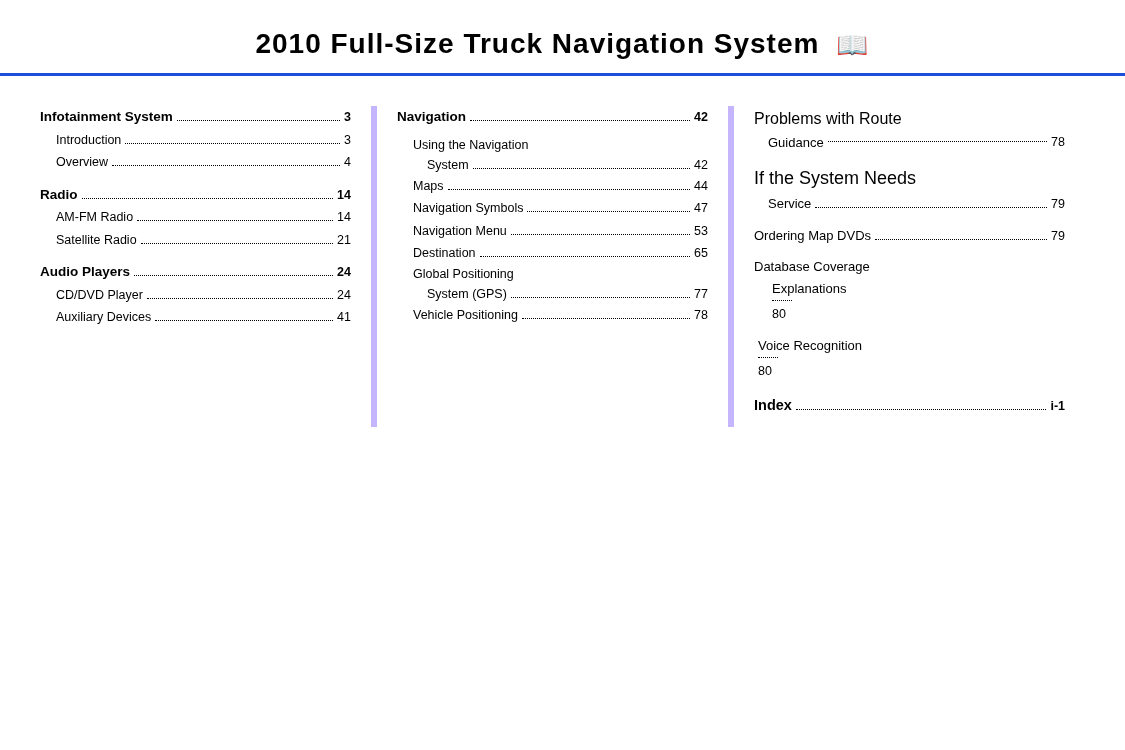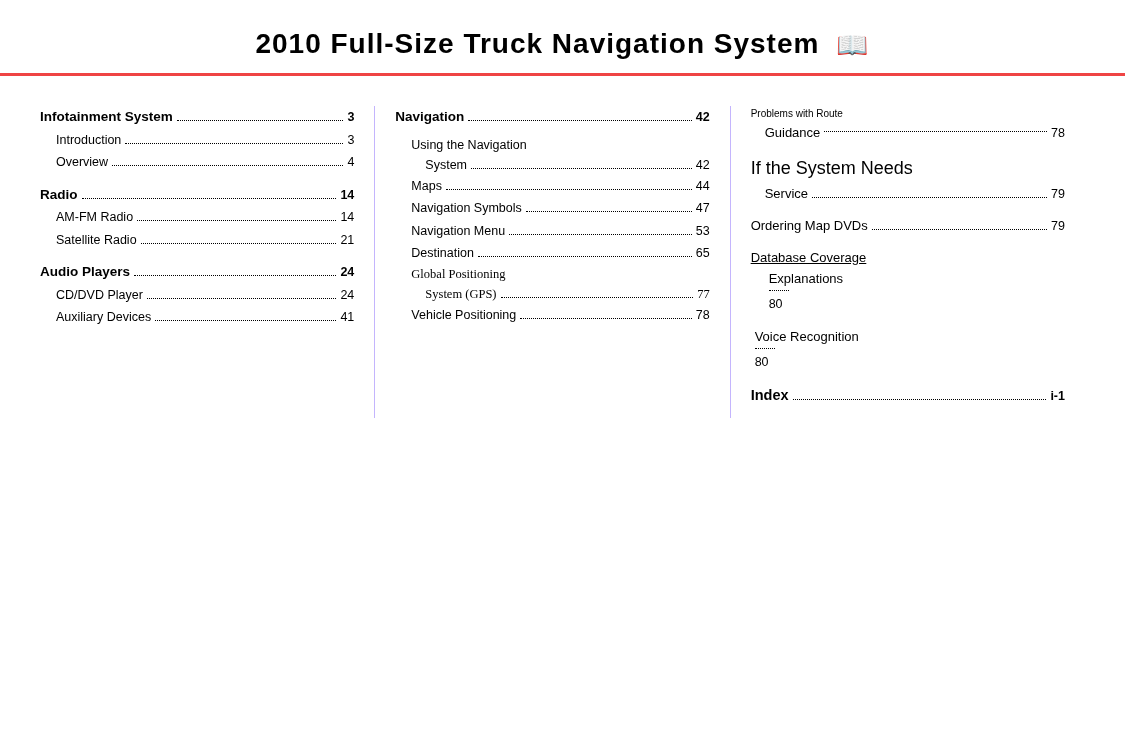--- a/index.html
+++ b/index.html
@@ -8,21 +8,21 @@
       height: 750px;
       background: #fff;
       font-family: Arial, Helvetica, sans-serif;
       color: #000;
       overflow: hidden;
     }
 
     .header {
       text-align: center;
       padding: 28px 40px 12px;
-      border-bottom: 3px solid #ef4444;
+      border-bottom: 3px solid #1d4ed8;
       margin-bottom: 0;
     }
 
     .header-title {
       font-size: 28px;
       font-weight: bold;
       letter-spacing: 1px;
     }
 
     .book-icon {
@@ -35,21 +35,21 @@
     .content {
       display: flex;
       flex-direction: row;
       padding: 30px 40px 20px;
       gap: 0;
     }
 
     .column {
       flex: 1;
       padding: 0 20px;
-      border-right: 1px solid #c4b5fd;
+      border-right: 6px solid #c4b5fd;
       font-size: 13px;
       line-height: 1.7;
     }
 
     .column:first-child {
       padding-left: 0;
     }
 
     .column:last-child {
       border-right: none;
@@ -197,21 +197,21 @@
         <span class="entry-text">Navigation Menu</span>
         <span class="dots"></span>
         <span class="page-num">53</span>
       </div>
       <div class="toc-sub-entry">
         <span class="entry-text">Destination</span>
         <span class="dots"></span>
         <span class="page-num">65</span>
       </div>
 
-      <div style="padding-left:16px;font-family:Liberation Serif, serif;">
+      <div style="padding-left:16px;">
         <div style="display:flex; align-items:baseline; font-size:12.5px; line-height:1.5;">
           <span>Global Positioning</span>
         </div>
         <div style="display:flex; align-items:baseline; font-size:12.5px; padding-left:14px;">
           <span class="entry-text">System (GPS)</span>
           <span class="dots"></span>
           <span class="page-num">77</span>
         </div>
       </div>
 
@@ -221,21 +221,21 @@
         <span class="page-num">78</span>
       </div>
 
     </div>
 
   </div>
 
   <div class="column">
 
     <div class="toc-section">
-      <div style="display:flex; align-items:baseline; font-size:10px; line-height:1.6;">
+      <div style="display:flex; align-items:baseline; font-size:16px; line-height:1.6;">
         <span>Problems with Route</span>
       </div>
       <div style="display:flex; align-items:center; font-size:13px; padding-left:14px; margin-bottom:4px;">
         <span class="entry-text">Guidance</span>
         <span class="dots"></span>
         <span class="page-num">78</span>
       </div>
     </div>
 
     <div class="toc-section">
@@ -251,21 +251,21 @@
 
     <div class="toc-section">
       <div style="display:flex; align-items:baseline; font-size:13px; margin-bottom:4px;">
         <span class="entry-text">Ordering Map DVDs</span>
         <span class="dots"></span>
         <span class="page-num">79</span>
       </div>
     </div>
 
     <div class="toc-section">
-      <div style="display:flex; align-items:baseline; font-size:13px; line-height:1.6;text-decoration:underline;">
+      <div style="display:flex; align-items:baseline; font-size:13px; line-height:1.6;">
         <span>Database Coverage</span>
       </div>
       <div style="display:flex; align-items:baseline; font-size:13px; padding-left:14px; margin-bottom:4px;flex-direction:column;">
         <span class="entry-text">Explanations</span>
         <span class="dots"></span>
         <span class="page-num">80</span>
       </div>
     </div>
 
     <div class="toc-section">

